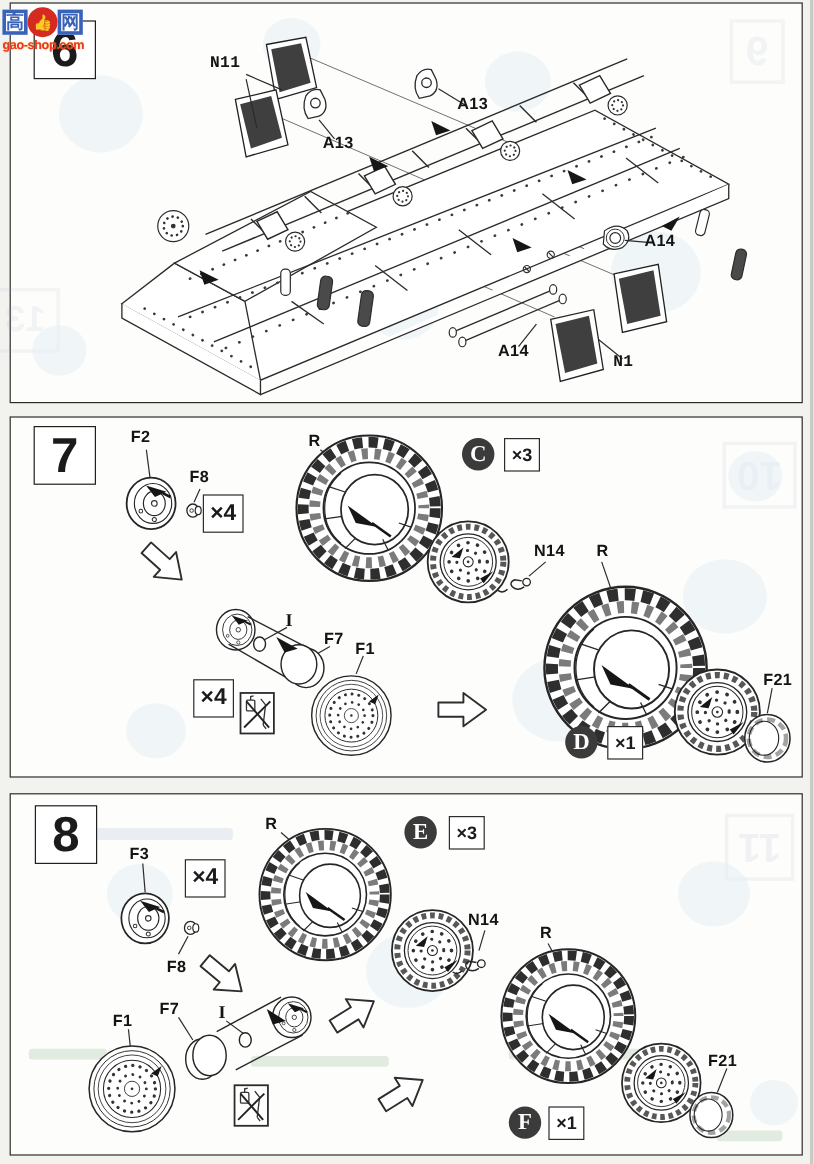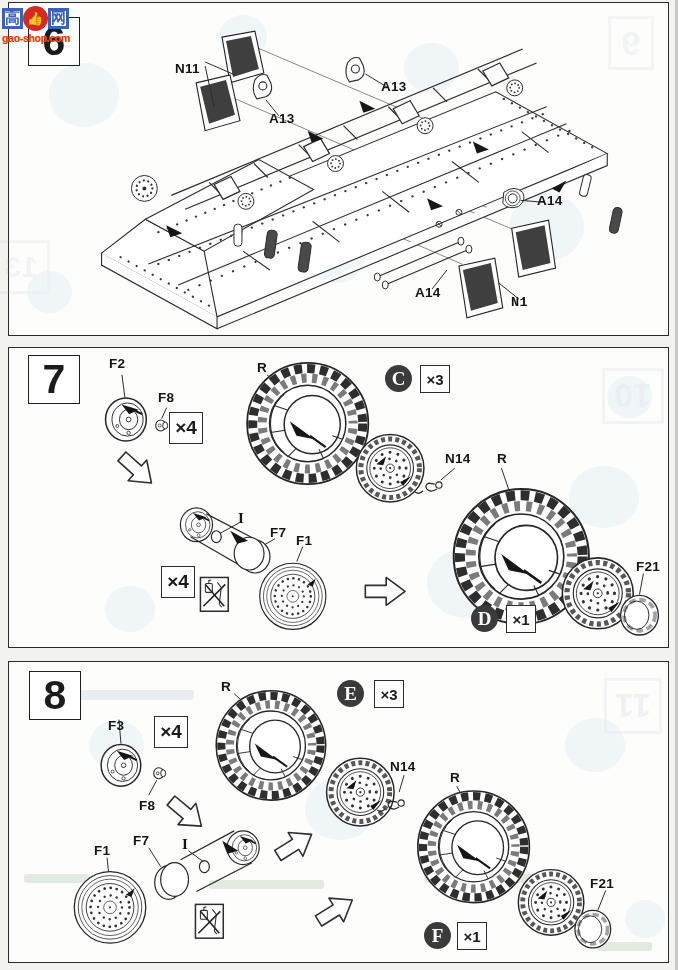--- a/index.html
+++ b/index.html
@@ -279,21 +279,21 @@
         <line x1="197" y1="63" x2="206" y2="104"></line>
         <line x1="381" y1="85" x2="358" y2="71"></line>
         <line x1="271" y1="113" x2="258" y2="97"></line>
         <line x1="538" y1="200" x2="514" y2="198"></line>
         <line x1="425" y1="287" x2="440" y2="268"></line>
         <line x1="512" y1="297" x2="492" y2="281"></line>
       </g>
     </svg>
 
     <div class="stepbox" style="left:19px;top:14px;">6</div>
-    <div class="plabel" style="left:166px;top:58px;">N11</div>
+    <div class="plabel" style="left:166px;top:43px;font-family:Liberation Mono, monospace;">N11</div>
     <div class="plabel" style="left:372px;top:76px;">A13</div>
     <div class="plabel" style="left:260px;top:108px;">A13</div>
     <div class="plabel" style="left:528px;top:190px;">A14</div>
     <div class="plabel" style="left:406px;top:282px;">A14</div>
     <div class="plabel" style="left:502px;top:292px;font-family:Liberation Mono, monospace;">N1</div>
   </div>
 
   <div class="panel" id="panel7">
     <div class="blob" style="left:560px;top:118px;width:70px;height:62px;"></div>
     <div class="blob" style="left:598px;top:28px;width:45px;height:42px;"></div>
@@ -396,21 +396,21 @@
         <ellipse cx="196" cy="206" rx="5" ry="6"></ellipse>
       </g>
       <path d="M214,180 L230,190 L219,193 Z" fill="#161616"></path>
       <use href="#g-bigarrow" transform="translate(172,128) rotate(40)"></use>
       <use href="#g-bigarrow" transform="translate(262,182) rotate(-32)"></use>
       <use href="#g-bigarrow" transform="translate(303,248) rotate(-32)"></use>
       <use href="#g-noglue" transform="translate(187,244)"></use>
     </svg>
 
     <div class="stepbox" style="left:20px;top:9px;">8</div>
-    <div class="plabel" style="left:99px;top:56px;">F3</div>
+    <div class="plabel" style="left:99px;top:42px;">F3</div>
     <div class="qtybox lg" style="left:145px;top:54px;">×4</div>
     <div class="plabel" style="left:130px;top:136px;">F8</div>
     <div class="plabel" style="left:212px;top:17px;">R</div>
     <div class="abadge" style="left:328px;top:18px;">E</div>
     <div class="qtybox" style="left:365px;top:18px;">×3</div>
     <div class="plabel" style="left:381px;top:97px;">N14</div>
     <div class="plabel" style="left:441px;top:108px;">R</div>
     <div class="plabel" style="left:85px;top:181px;">F1</div>
     <div class="plabel" style="left:124px;top:171px;">F7</div>
     <div class="plabel serif" style="left:173px;top:174px;">I</div>

